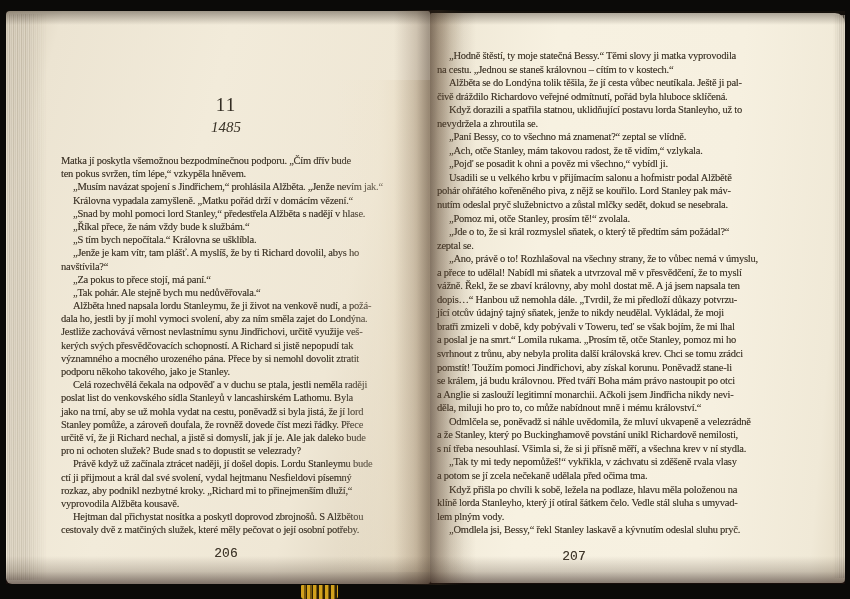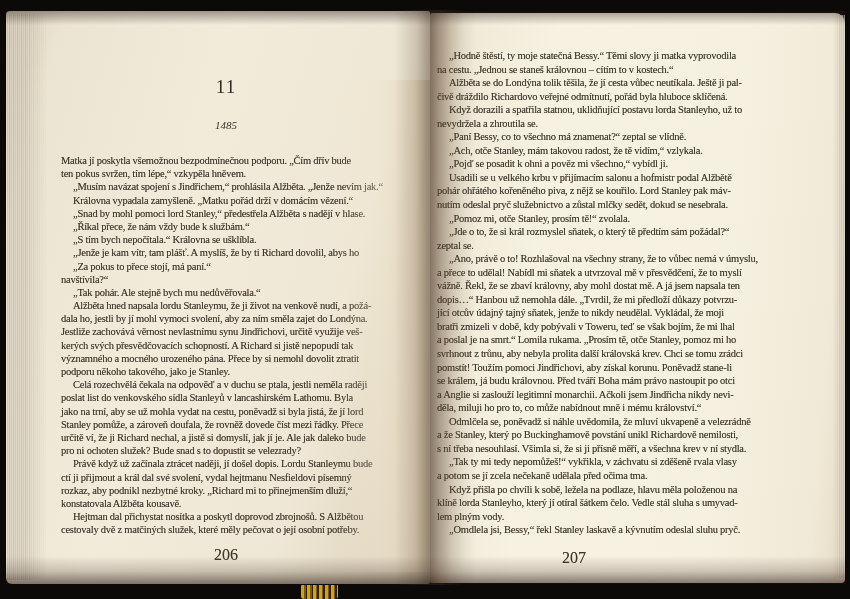--- a/index.html
+++ b/index.html
@@ -30,40 +30,41 @@
     -webkit-mask-image:linear-gradient(to right,black 45%,transparent 100%);
     mask-image:linear-gradient(to right,black 45%,transparent 100%);
     transform:skewY(-1deg);
   }
   .edge-right{
     left:833px;top:15px;width:12px;height:563px;
     -webkit-mask-image:linear-gradient(to left,black 30%,transparent 100%);
     mask-image:linear-gradient(to left,black 30%,transparent 100%);
   }
   .chapter-num{
-    position:absolute;left:50px;width:352px;top:76px;
+    position:absolute;left:50px;width:352px;top:94px;
     text-align:center;font-size:19px;color:#332d23;letter-spacing:1px;
   }
   .chapter-year{
     position:absolute;left:50px;width:352px;top:119px;
-    text-align:center;font-style:italic;font-size:11px;color:#3a3328;
+    text-align:center;font-style:italic;font-size:15px;color:#3a3328;
   }
   .textcol{
     position:absolute;color:#3e362a;font-size:10.5px;letter-spacing:-0.25px;
     text-shadow:0 0 0.5px rgba(80,66,50,0.55);
   }
   .leftcol{left:61px;top:154px;width:352px;}
   .rightcol{left:437px;top:49px;width:346px;}
   .tline{white-space:pre;}
   .leftcol .tline{line-height:13.2px;height:13.2px;}
   .rightcol .tline{line-height:13.55px;height:13.55px;}
   .tline.ind{padding-left:12px;}
   .pagenum{
-    position:absolute;font-size:16px;color:#3e362a;text-align:center;
+    position:absolute;font-size:13px;color:#3e362a;text-align:center;
     text-shadow:0 0 0.5px rgba(80,66,50,0.5);
+    font-family:Liberation Mono, monospace;
   }
   .pagenum-left{left:50px;width:352px;top:546px;}
   .pagenum-right{left:426px;width:296px;top:549px;}
   .fade-leftpage{
     position:absolute;left:336px;top:80px;width:94px;height:492px;pointer-events:none;
     background:linear-gradient(to right,rgba(240,232,214,0) 0%,rgba(238,228,206,0.35) 45%,rgba(230,217,192,0.72) 82%,rgba(216,200,172,0.85) 100%);
   }
   .gutter{
     position:absolute;left:394px;top:10px;width:70px;height:575px;pointer-events:none;
     background:linear-gradient(to right,
@@ -104,39 +105,39 @@
 
   <div class="textcol leftcol">
       <div class="tline">Matka jí poskytla všemožnou bezpodmínečnou podporu. „Čím dřív bude</div>
       <div class="tline">ten pokus svržen, tím lépe,“ vzkypěla hněvem.</div>
       <div class="tline ind">„Musím navázat spojení s Jindřichem,“ prohlásila Alžběta. „Jenže nevím jak.“</div>
       <div class="tline ind">Královna vypadala zamyšleně. „Matku pořád drží v domácím vězení.“</div>
       <div class="tline ind">„Snad by mohl pomoci lord Stanley,“ předestřela Alžběta s nadějí v hlase.</div>
       <div class="tline ind">„Říkal přece, že nám vždy bude k službám.“</div>
       <div class="tline ind">„S tím bych nepočítala.“ Královna se ušklíbla.</div>
       <div class="tline ind">„Jenže je kam vítr, tam plášť. A myslíš, že by ti Richard dovolil, abys ho</div>
+      <div class="tline">navštívila?“</div>
       <div class="tline ind">„Za pokus to přece stojí, má paní.“</div>
-      <div class="tline">navštívila?“</div>
       <div class="tline ind">„Tak pohár. Ale stejně bych mu nedůvěřovala.“</div>
       <div class="tline ind">Alžběta hned napsala lordu Stanleymu, že ji život na venkově nudí, a požá-</div>
       <div class="tline">dala ho, jestli by jí mohl vymoci svolení, aby za ním směla zajet do Londýna.</div>
       <div class="tline">Jestliže zachovává věrnost nevlastnímu synu Jindřichovi, určitě využije veš-</div>
       <div class="tline">kerých svých přesvědčovacích schopností. A Richard si jistě nepopudí tak</div>
       <div class="tline">významného a mocného urozeného pána. Přece by si nemohl dovolit ztratit</div>
       <div class="tline">podporu někoho takového, jako je Stanley.</div>
       <div class="tline ind">Celá rozechvělá čekala na odpověď a v duchu se ptala, jestli neměla raději</div>
       <div class="tline">poslat list do venkovského sídla Stanleyů v lancashirském Lathomu. Byla</div>
       <div class="tline">jako na trní, aby se už mohla vydat na cestu, poněvadž si byla jistá, že jí lord</div>
       <div class="tline">Stanley pomůže, a zároveň doufala, že rovněž dovede číst mezi řádky. Přece</div>
       <div class="tline">určitě ví, že ji Richard nechal, a jistě si domyslí, jak jí je. Ale jak daleko bude</div>
       <div class="tline">pro ni ochoten služek? Bude snad s to dopustit se velezrady?</div>
       <div class="tline ind">Právě když už začínala ztrácet naději, jí došel dopis. Lordu Stanleymu bude</div>
       <div class="tline">ctí ji přijmout a král dal své svolení, vydal hejtmanu Nesfieldovi písemný</div>
       <div class="tline">rozkaz, aby podnikl nezbytné kroky. „Richard mi to přinejmenším dluží,“</div>
-      <div class="tline">konstatovala Alžběta kousavě.</div>
+      <div class="tline">vyprovodila Alžběta kousavě.</div>
       <div class="tline ind">Hejtman dal přichystat nosítka a poskytl doprovod zbrojnošů. S Alžbětou</div>
       <div class="tline">cestovaly dvě z matčiných služek, které měly pečovat o její osobní potřeby.</div>
     </div>
   <div class="pagenum pagenum-left">206</div>
 
   <div class="textcol rightcol">
       <div class="tline ind">„Hodně štěstí, ty moje statečná Bessy.“ Těmi slovy ji matka vyprovodila</div>
       <div class="tline">na cestu. „Jednou se staneš královnou – cítím to v kostech.“</div>
       <div class="tline ind">Alžběta se do Londýna tolik těšila, že jí cesta vůbec neutíkala. Ještě ji pal-</div>
       <div class="tline">čivě dráždilo Richardovo veřejné odmítnutí, pořád byla hluboce sklíčená.</div>

